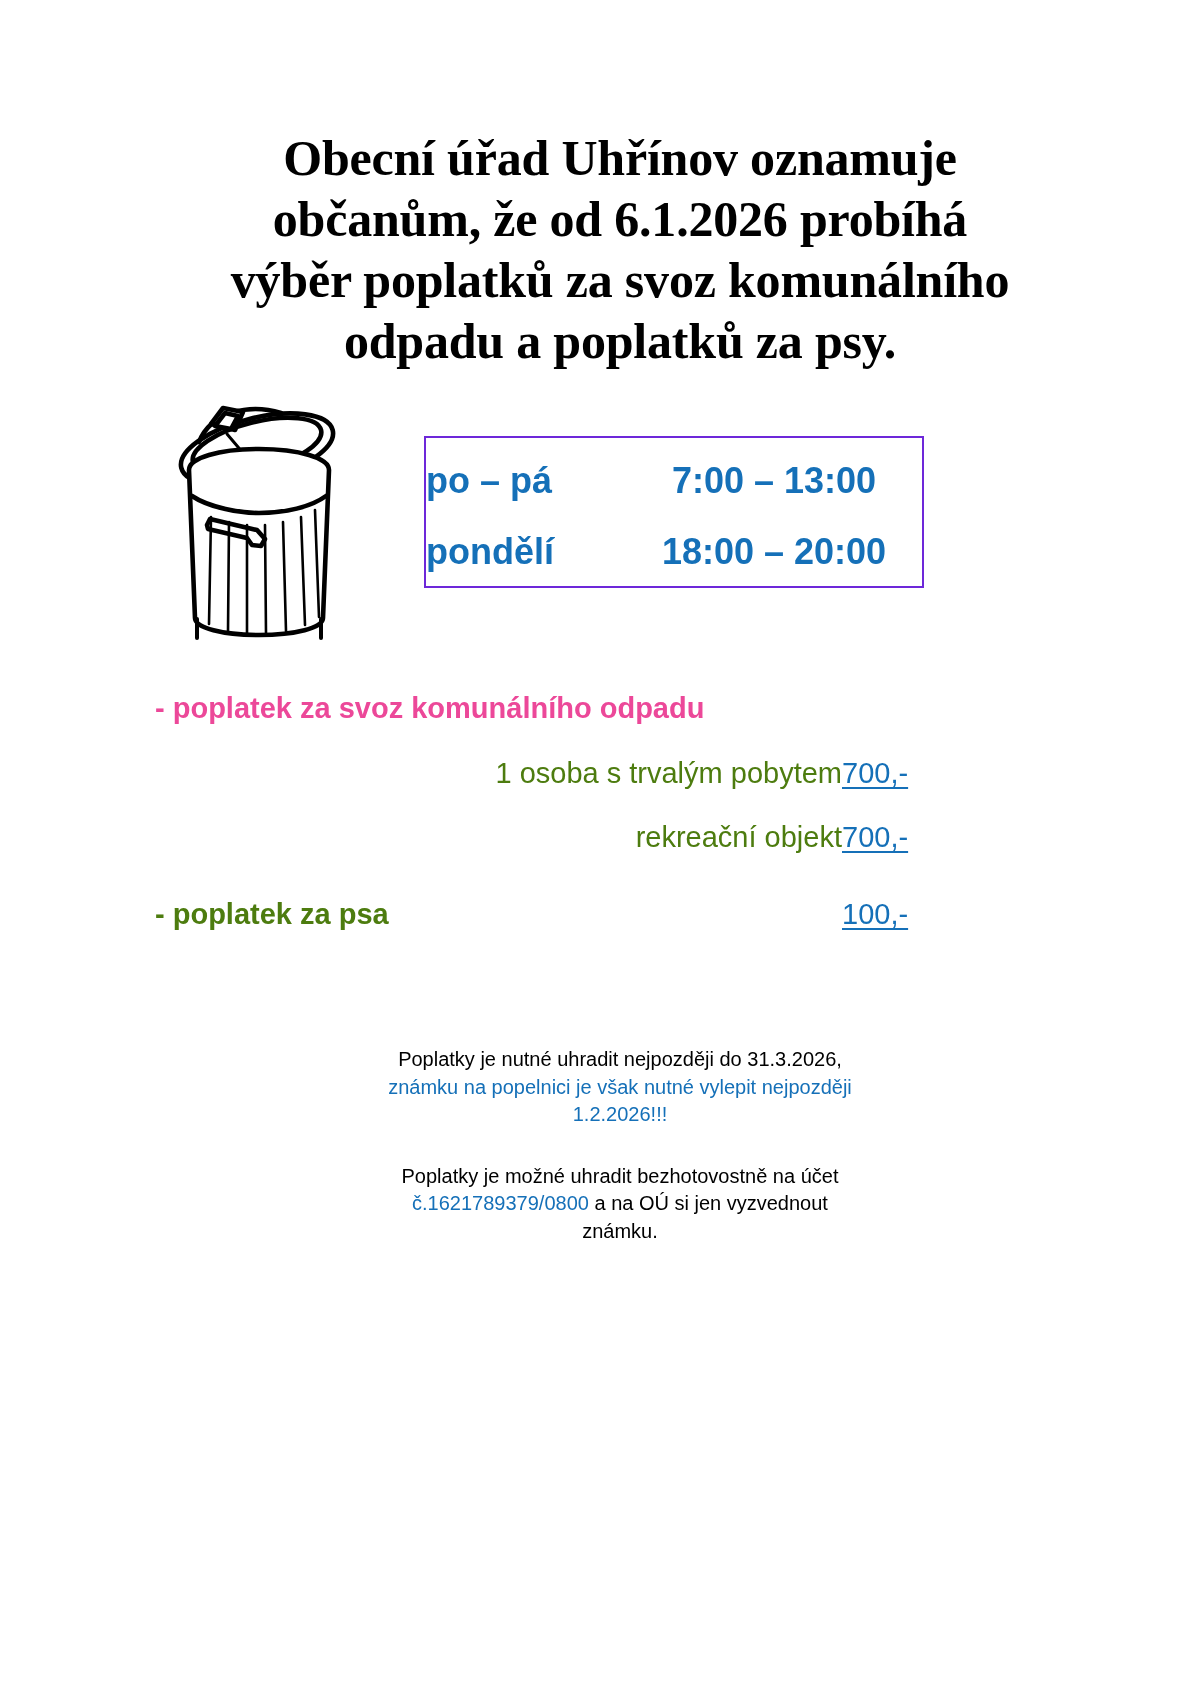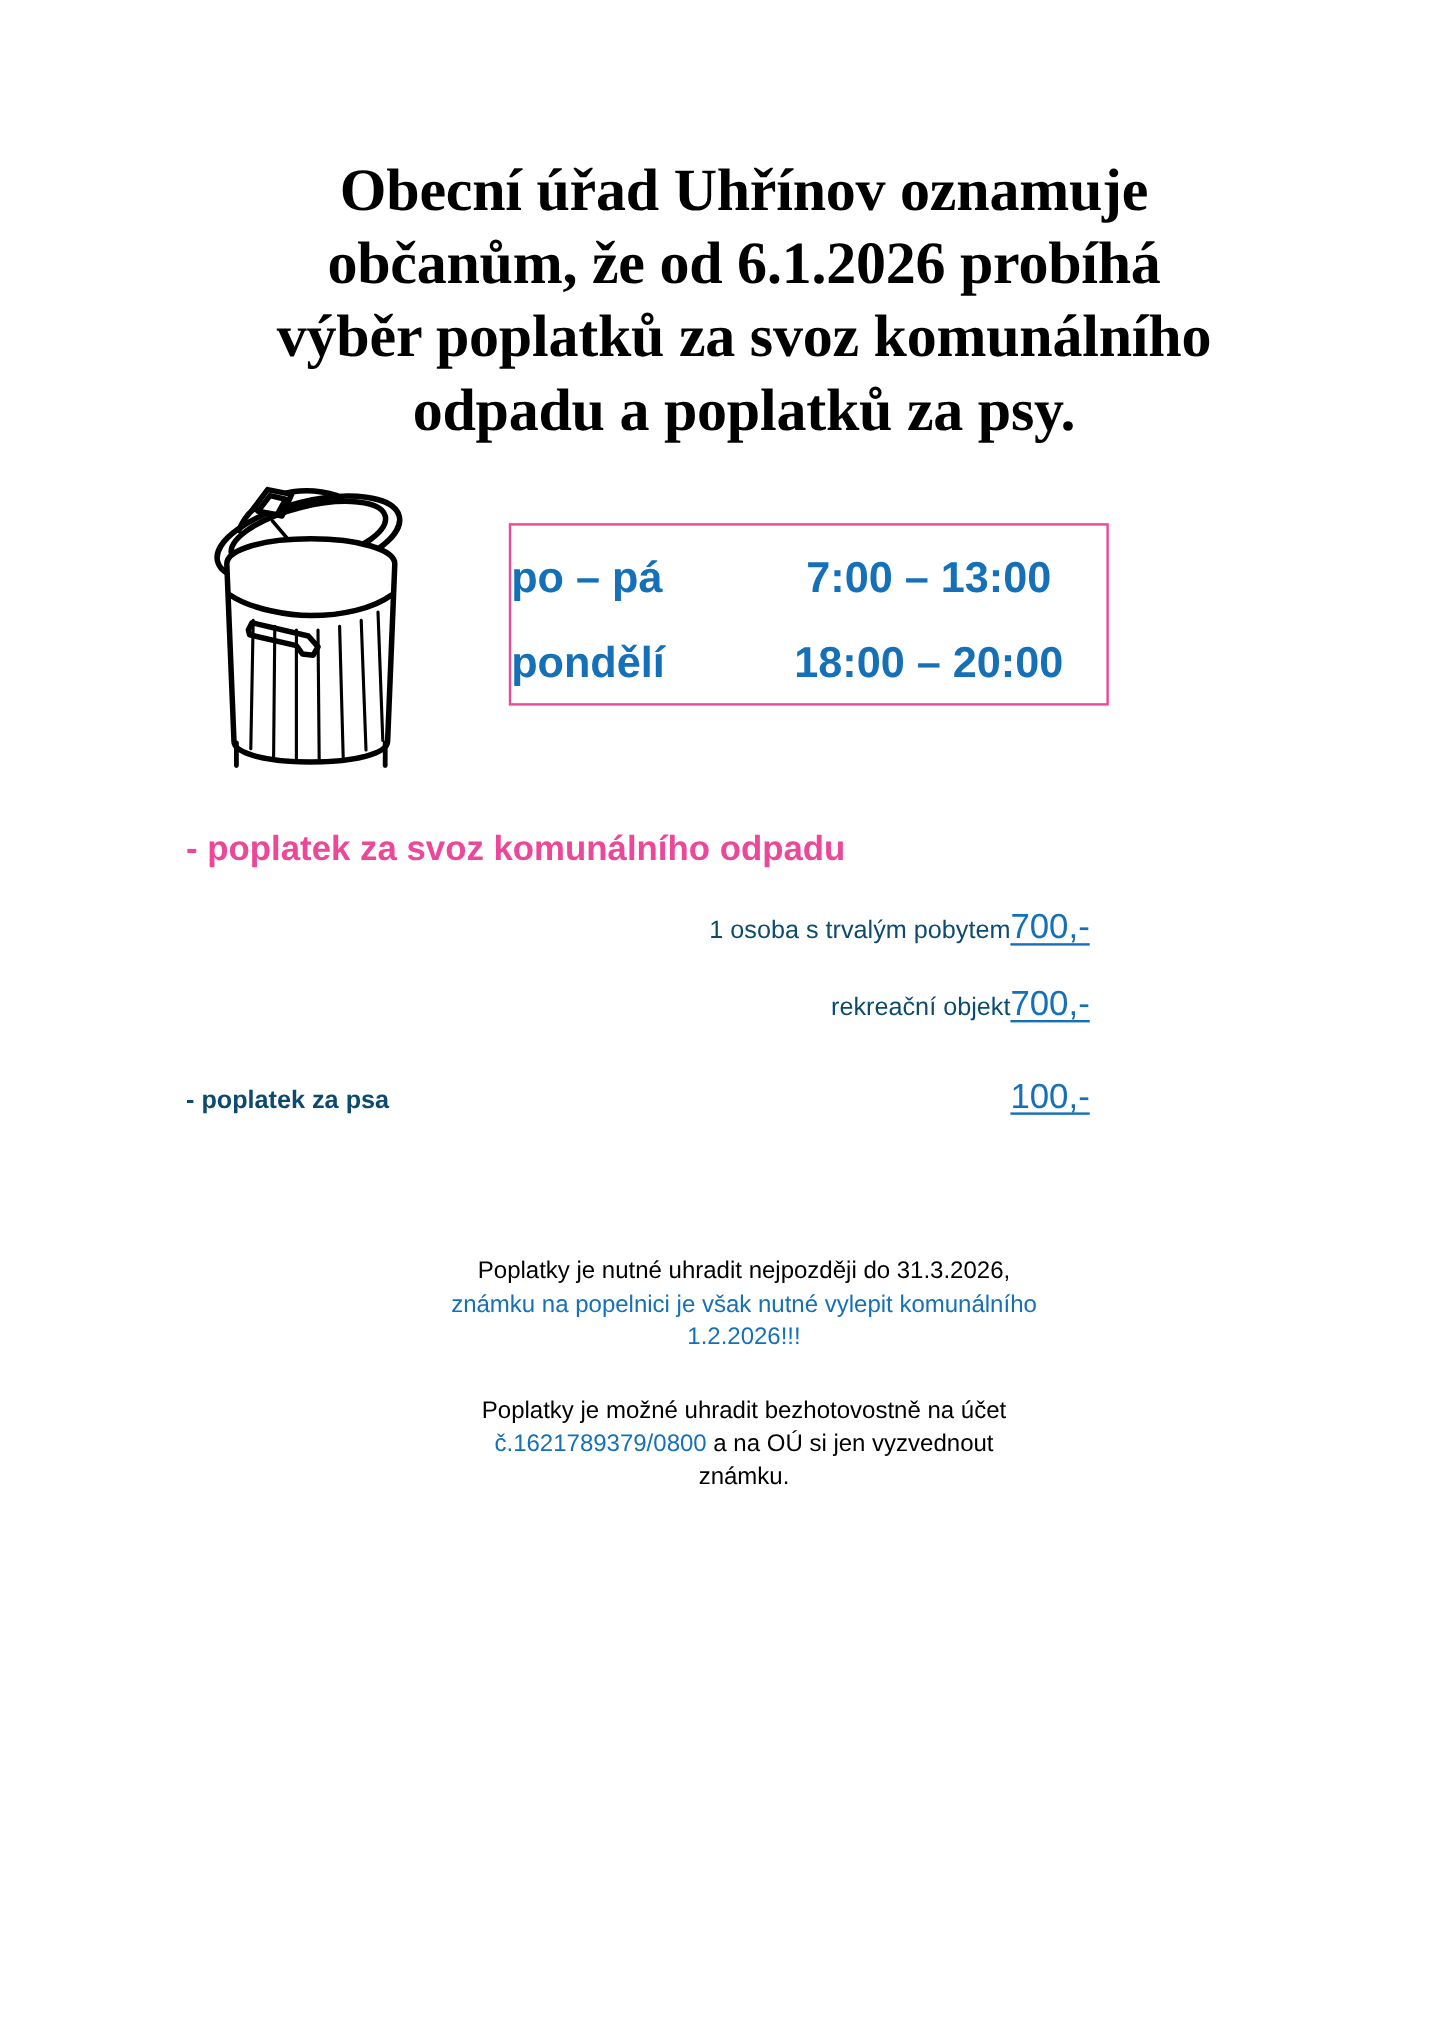--- a/index.html
+++ b/index.html
@@ -47,21 +47,21 @@
   }
   .bin-wrap svg { display: block; width: 100%; height: 100%; }
 
   
   .hours-box {
     position: absolute;
     left: 399px;
     top: 436px;
     width: 500px;
     height: 152px;
-    border: 2px solid #ec4899;
+    border: 2px solid #6d28d9;
     box-sizing: border-box;
     background: #ffffff;
   }
   .hours-table {
     width: 100%;
     height: 100%;
     border-collapse: collapse;
   }
   .hours-table td {
     color: #1570B8;
@@ -92,23 +92,23 @@
     white-space: nowrap;
   }
   .fee-row {
     display: flex;
     align-items: baseline;
     justify-content: flex-end;
     margin-bottom: 31px;
     white-space: nowrap;
   }
   .fee-label {
-    font-size: 21px;
+    font-size: 29px;
     font-weight: normal;
-    color: #0c4a6e;
+    color: #4d7c0f;
     text-align: right;
   }
   .fee-label.bold {
     font-weight: bold;
     margin-right: auto;
     text-align: center;
   }
   .fee-amount {
     width: 138px;
     text-align: left;
@@ -211,21 +211,21 @@
     </div>
 
     <div class="fee-row fee-row-dog">
       <span class="fee-label bold">- poplatek za psa</span>
       <span class="fee-amount">100,-</span>
     </div>
   </div>
 
   <div class="notes">
     <p>Poplatky je nutné uhradit nejpozději do 31.3.2026,</p>
-    <p class="blue">známku na popelnici je však nutné vylepit komunálního</p>
+    <p class="blue">známku na popelnici je však nutné vylepit nejpozději</p>
     <p class="blue">1.2.2026!!!</p>
     <div class="para-gap"></div>
     <p>Poplatky je možné uhradit bezhotovostně na účet</p>
     <p><span class="blue">č.1621789379/0800</span><span> a na OÚ si jen vyzvednout</span></p>
     <p>známku.</p>
   </div>
 
 </div>
 
 </body></html>

